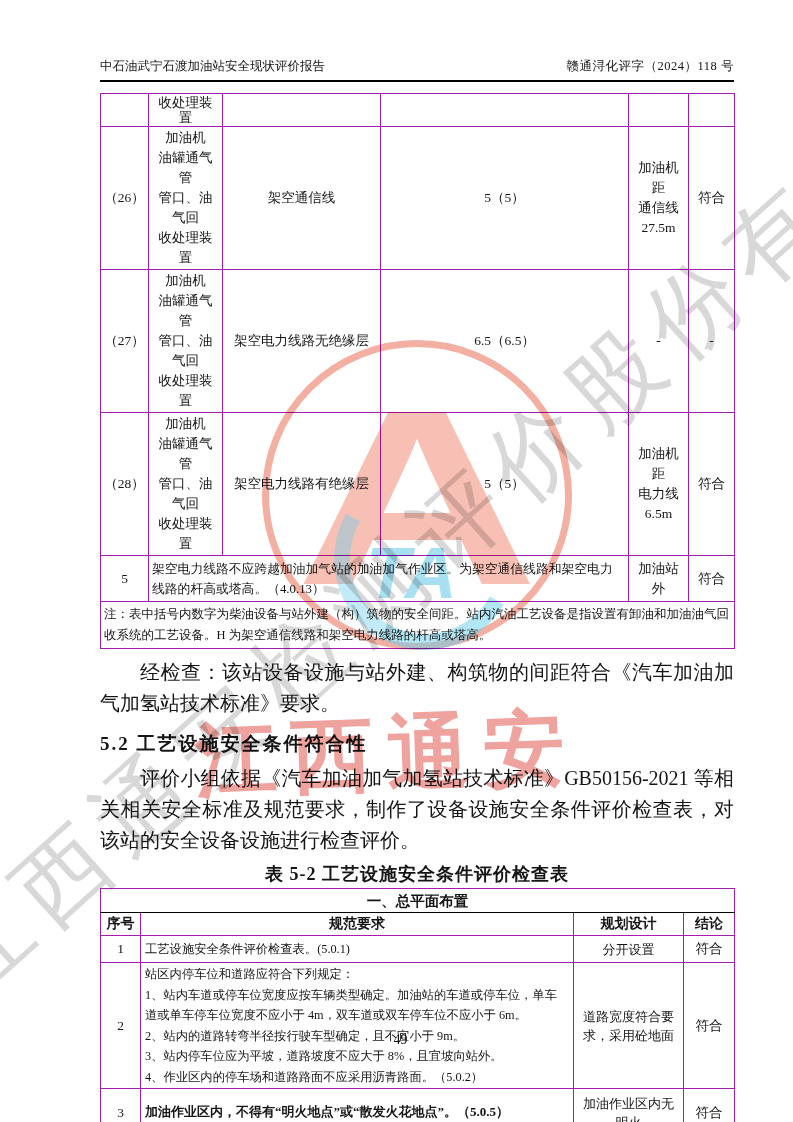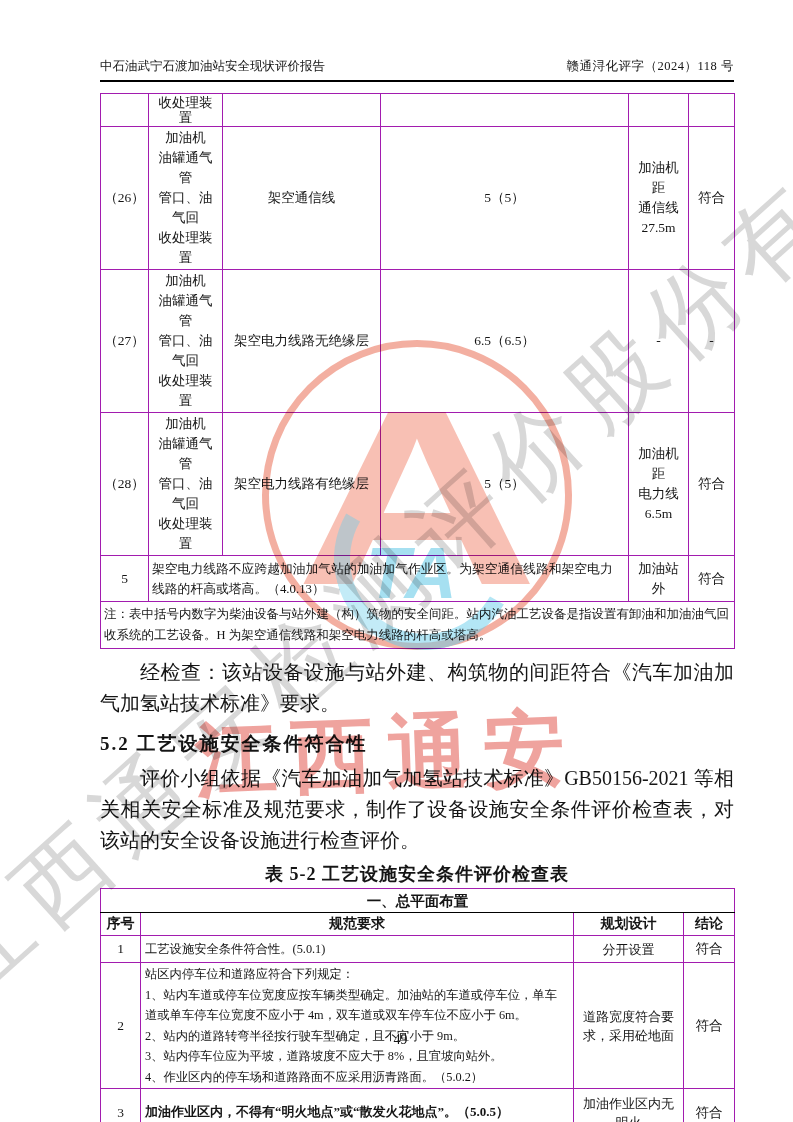--- a/index.html
+++ b/index.html
@@ -167,21 +167,21 @@
       <td colspan="4">一、总平面布置</td>
     </tr>
     <tr class="hdr">
       <td>序号</td>
       <td>规范要求</td>
       <td>规划设计</td>
       <td>结论</td>
     </tr>
     <tr class="r1">
       <td>1</td>
-      <td class="req">工艺设施安全条件符合性。(5.0.1)</td>
+      <td class="req">工艺设施安全条件评价检查表。(5.0.1)</td>
       <td class="plan">分开设置</td>
       <td>符合</td>
     </tr>
     <tr class="r2">
       <td>2</td>
       <td class="req pre">站区内停车位和道路应符合下列规定：
 1、站内车道或停车位宽度应按车辆类型确定。加油站的车道或停车位，单车道或单车停车位宽度不应小于 4m，双车道或双车停车位不应小于 6m。
 2、站内的道路转弯半径按行驶车型确定，且不宜小于 9m。
 3、站内停车位应为平坡，道路坡度不应大于 8%，且宜坡向站外。
 4、作业区内的停车场和道路路面不应采用沥青路面。（5.0.2）</td>

